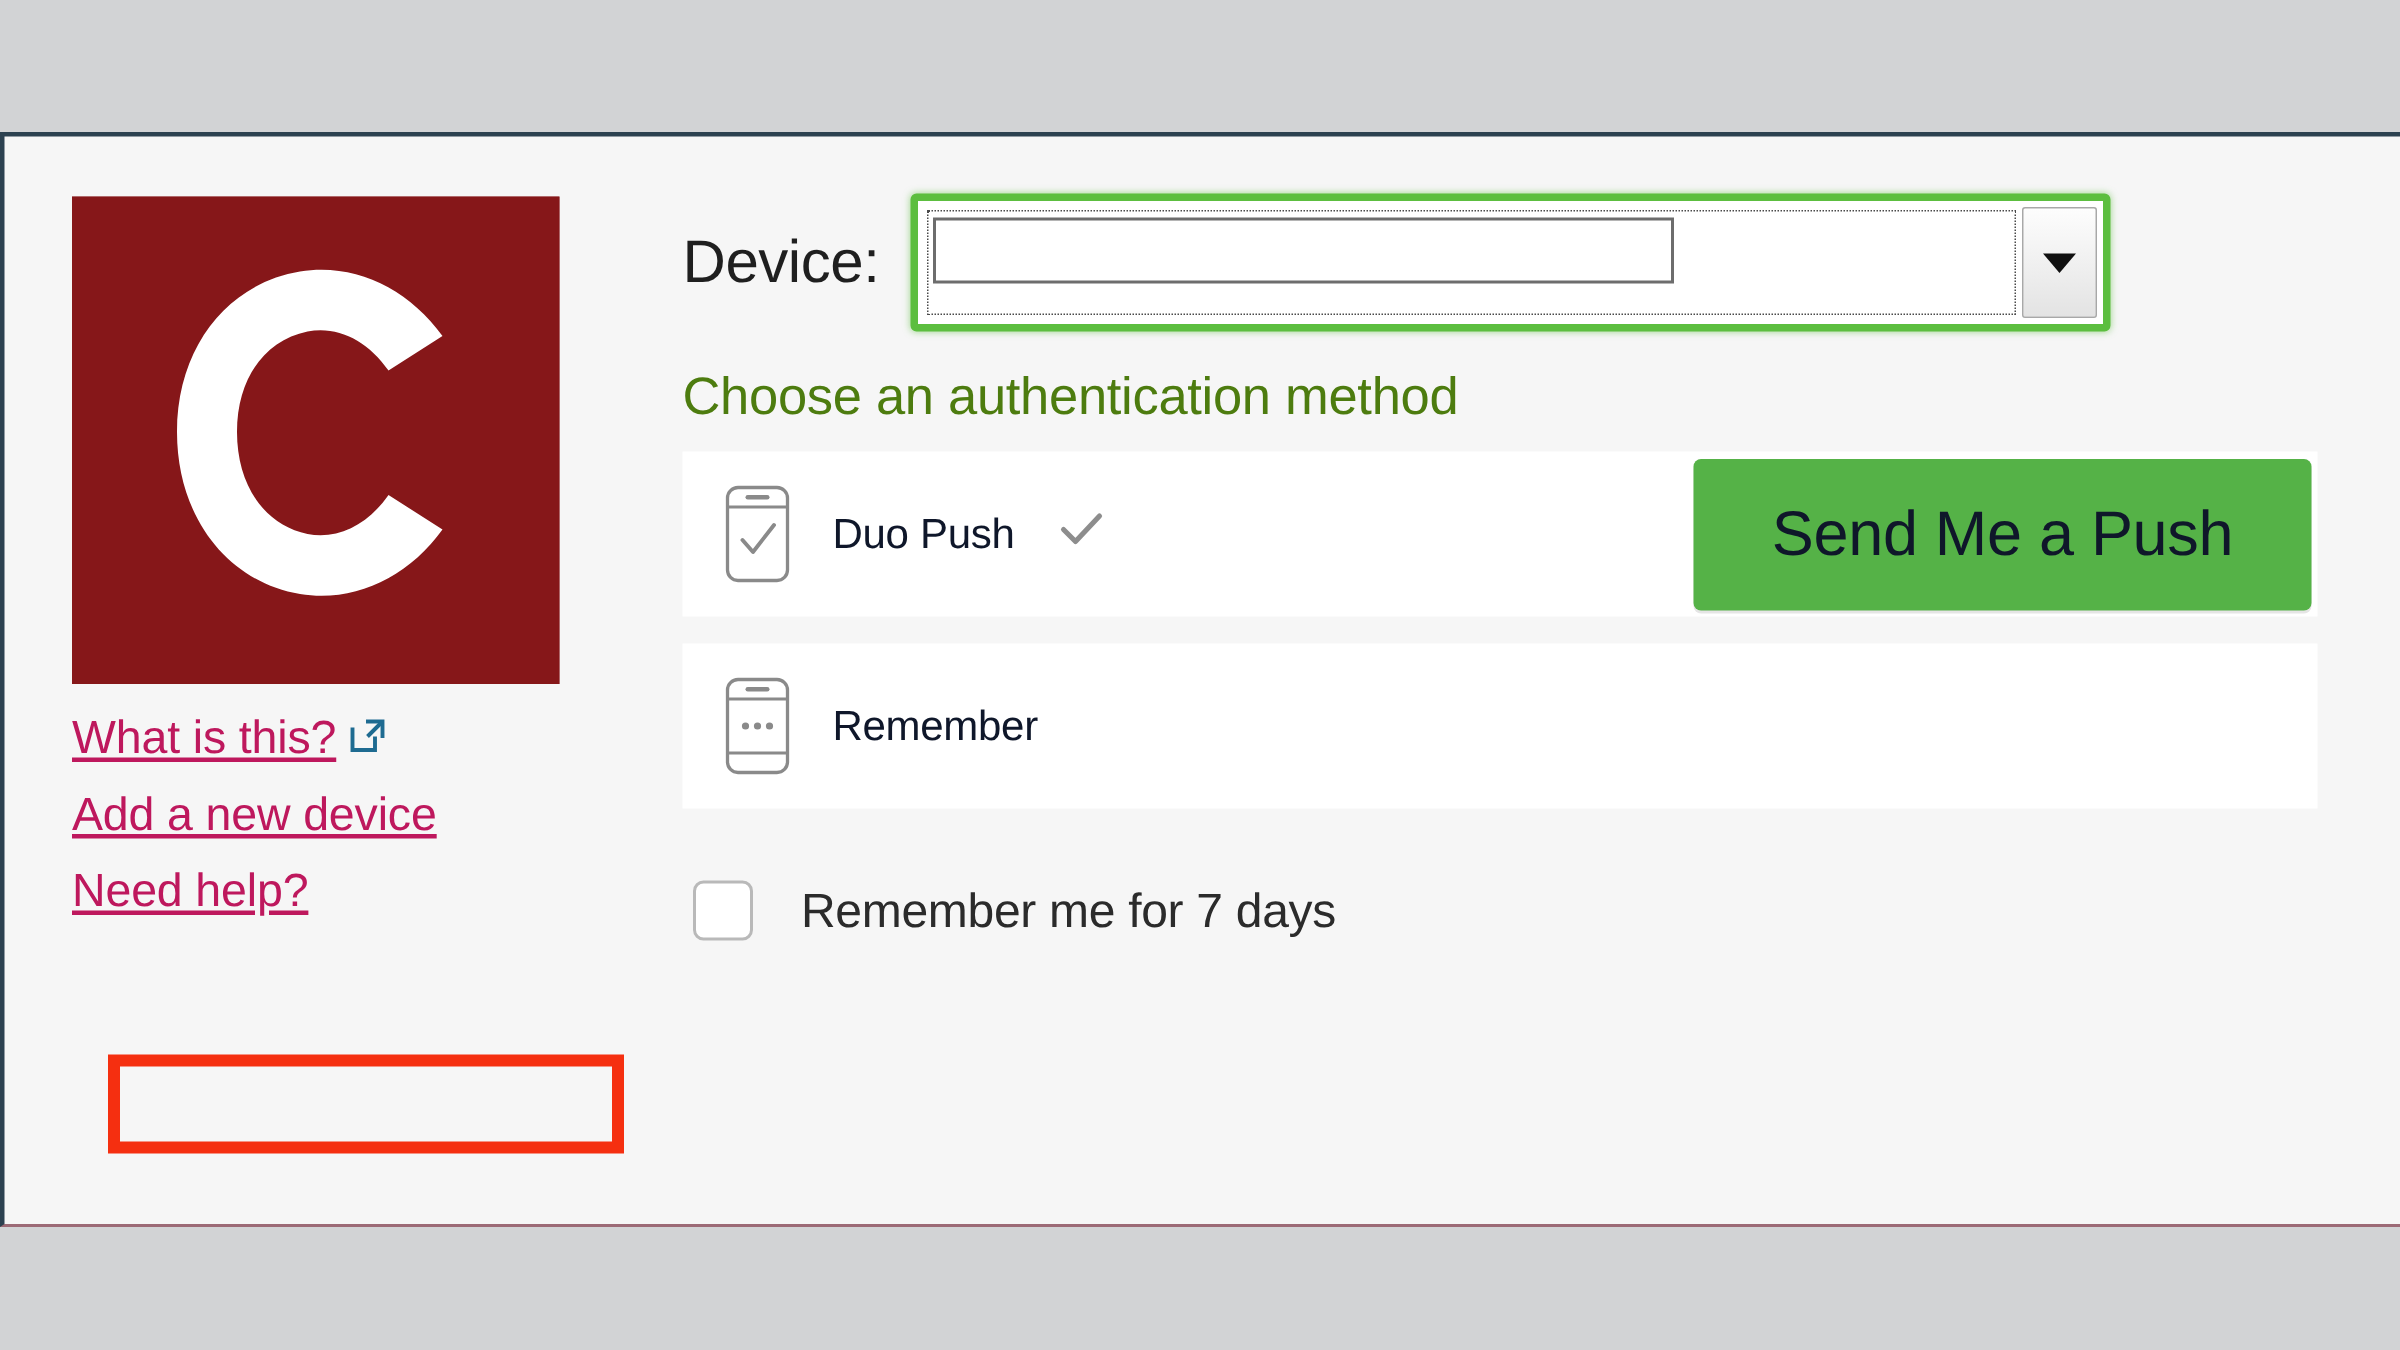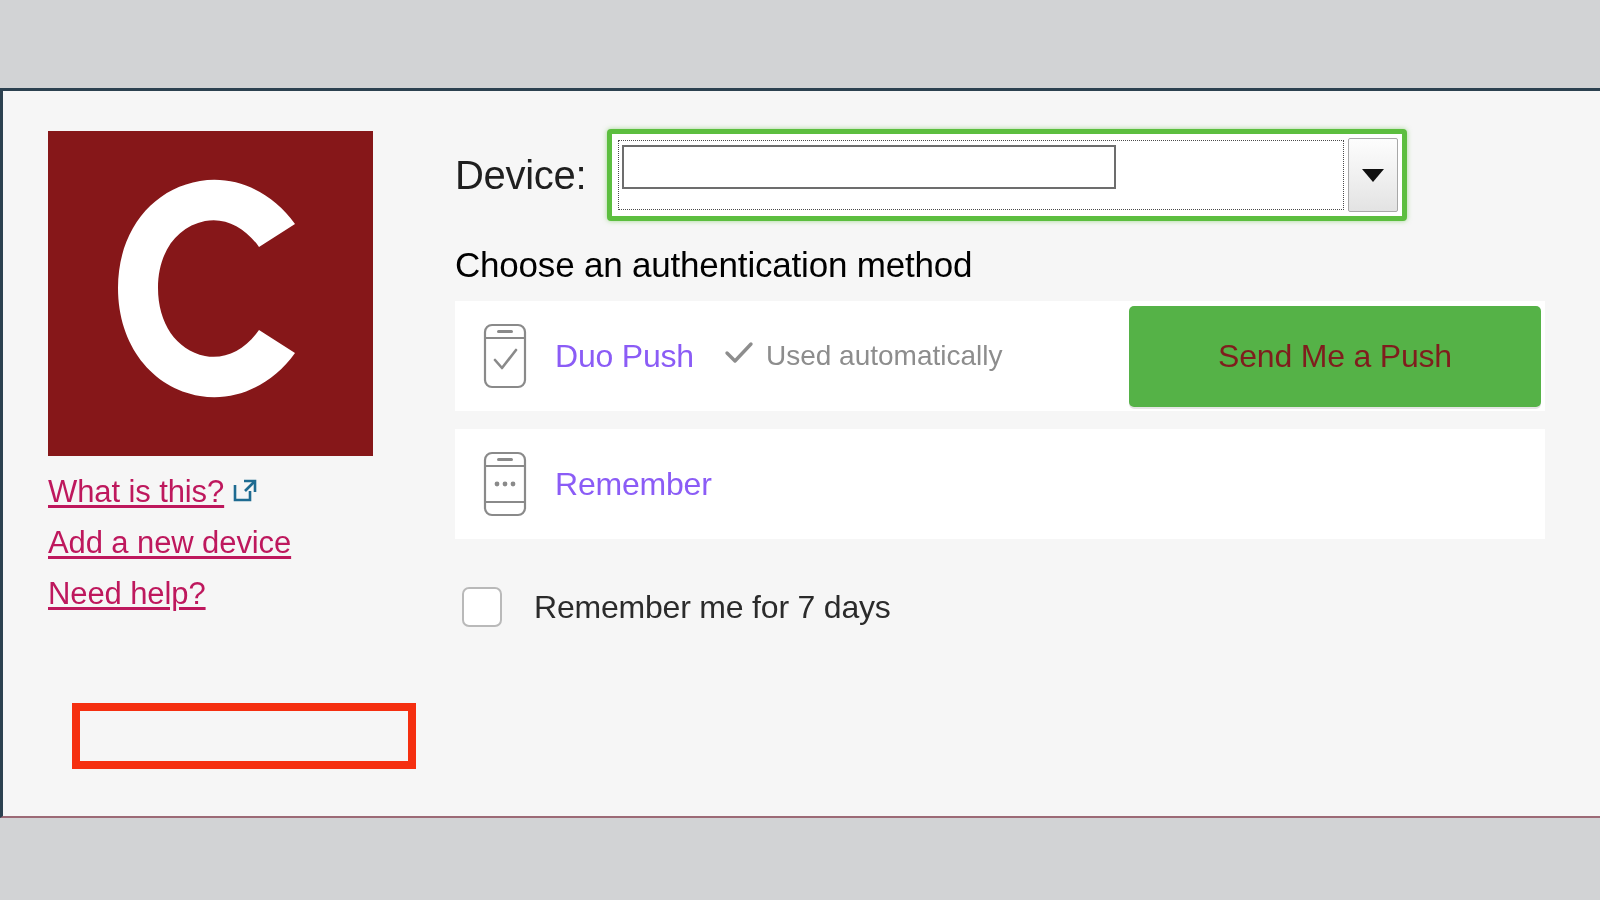--- a/index.html
+++ b/index.html
@@ -165,21 +165,21 @@
   }
   .caret-down {
     width: 0; height: 0;
     border-left: 11px solid transparent;
     border-right: 11px solid transparent;
     border-top: 13px solid #101010;
   }
 
   #choose-method {
     font-size: 35px;
-    color: #000000;
+    color: #4d7c0f;
     letter-spacing: -0.2px;
     margin-top: 14px;
     margin-bottom: 16px;
   }
 
   
   .method-row {
     display: flex;
     align-items: center;
     background: #ffffff;
@@ -188,22 +188,22 @@
     position: relative;
   }
   .method-icon {
     width: 100px;
     display: flex;
     justify-content: center;
     align-items: center;
     flex: 0 0 auto;
   }
   .method-name {
-    font-size: 32px;
-    color: #8b5cf6;
+    font-size: 28px;
+    color: #0f172a;
     letter-spacing: -0.2px;
     flex: 0 0 auto;
   }
   .method-note {
     display: flex;
     align-items: center;
     margin-left: 30px;
     color: #8d8d8d;
     font-size: 28px;
     flex: 0 0 auto;
@@ -213,25 +213,25 @@
     display: inline-block;
   }
   .method-action {
     margin-left: auto;
     margin-right: 4px;
     flex: 0 0 auto;
   }
   .green-button {
     display: block;
     background: #55b247;
-    color: #7f1d1d;
+    color: #0f172a;
     border: none;
     border-radius: 5px;
     font-family: "Liberation Sans", sans-serif;
-    font-size: 32px;
+    font-size: 42px;
     letter-spacing: -0.2px;
     width: 412px;
     height: 101px;
     cursor: pointer;
     box-shadow: 0 2px 0 rgba(0,0,0,0.10);
   }
 
   
   #remember-row {
     display: flex;
@@ -323,21 +323,20 @@
             <path d="M13 37 L20 45 L34 27" fill="none" stroke="#8a8a8a" stroke-width="2.6" stroke-linecap="round" stroke-linejoin="round"></path>
           </svg>
         </div>
         <div class="method-name">Duo Push</div>
         <div class="method-note">
           <span class="note-check">
             <svg width="30" height="26" viewBox="0 0 30 26" aria-hidden="true">
               <path d="M3 13 L11 21 L27 4" fill="none" stroke="#8d8d8d" stroke-width="3.4" stroke-linecap="round" stroke-linejoin="round"></path>
             </svg>
           </span>
-          <span>Used automatically</span>
         </div>
         <div class="method-action">
           <button class="green-button">Send Me a Push</button>
         </div>
       </div>
 
       <div class="method-row">
         <div class="method-icon">
           <svg width="46" height="66" viewBox="0 0 46 66" aria-hidden="true">
             <rect x="3" y="2" width="40" height="62" rx="7" ry="7" fill="none" stroke="#8a8a8a" stroke-width="2.2"></rect>

